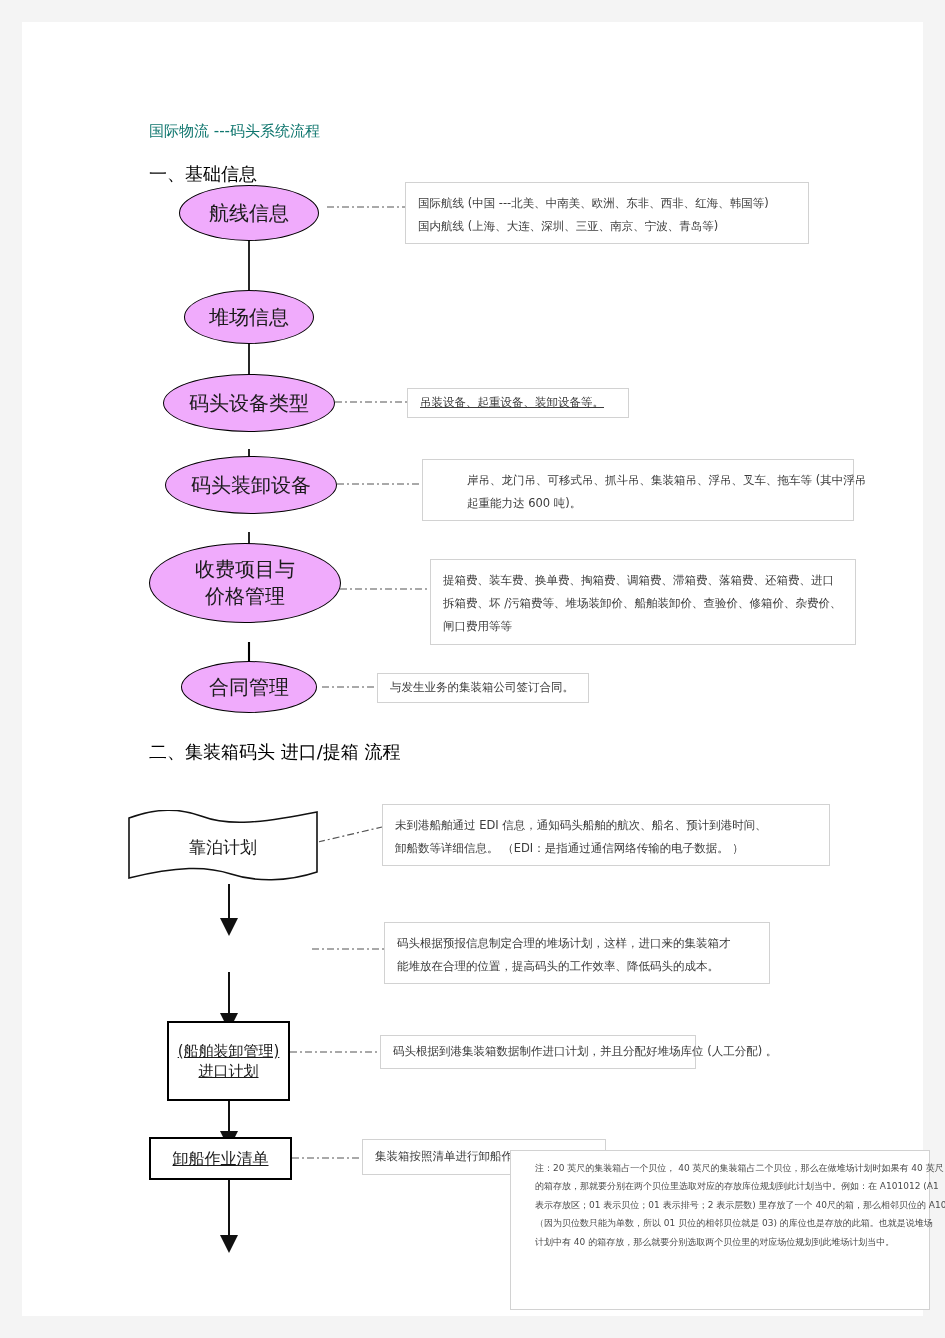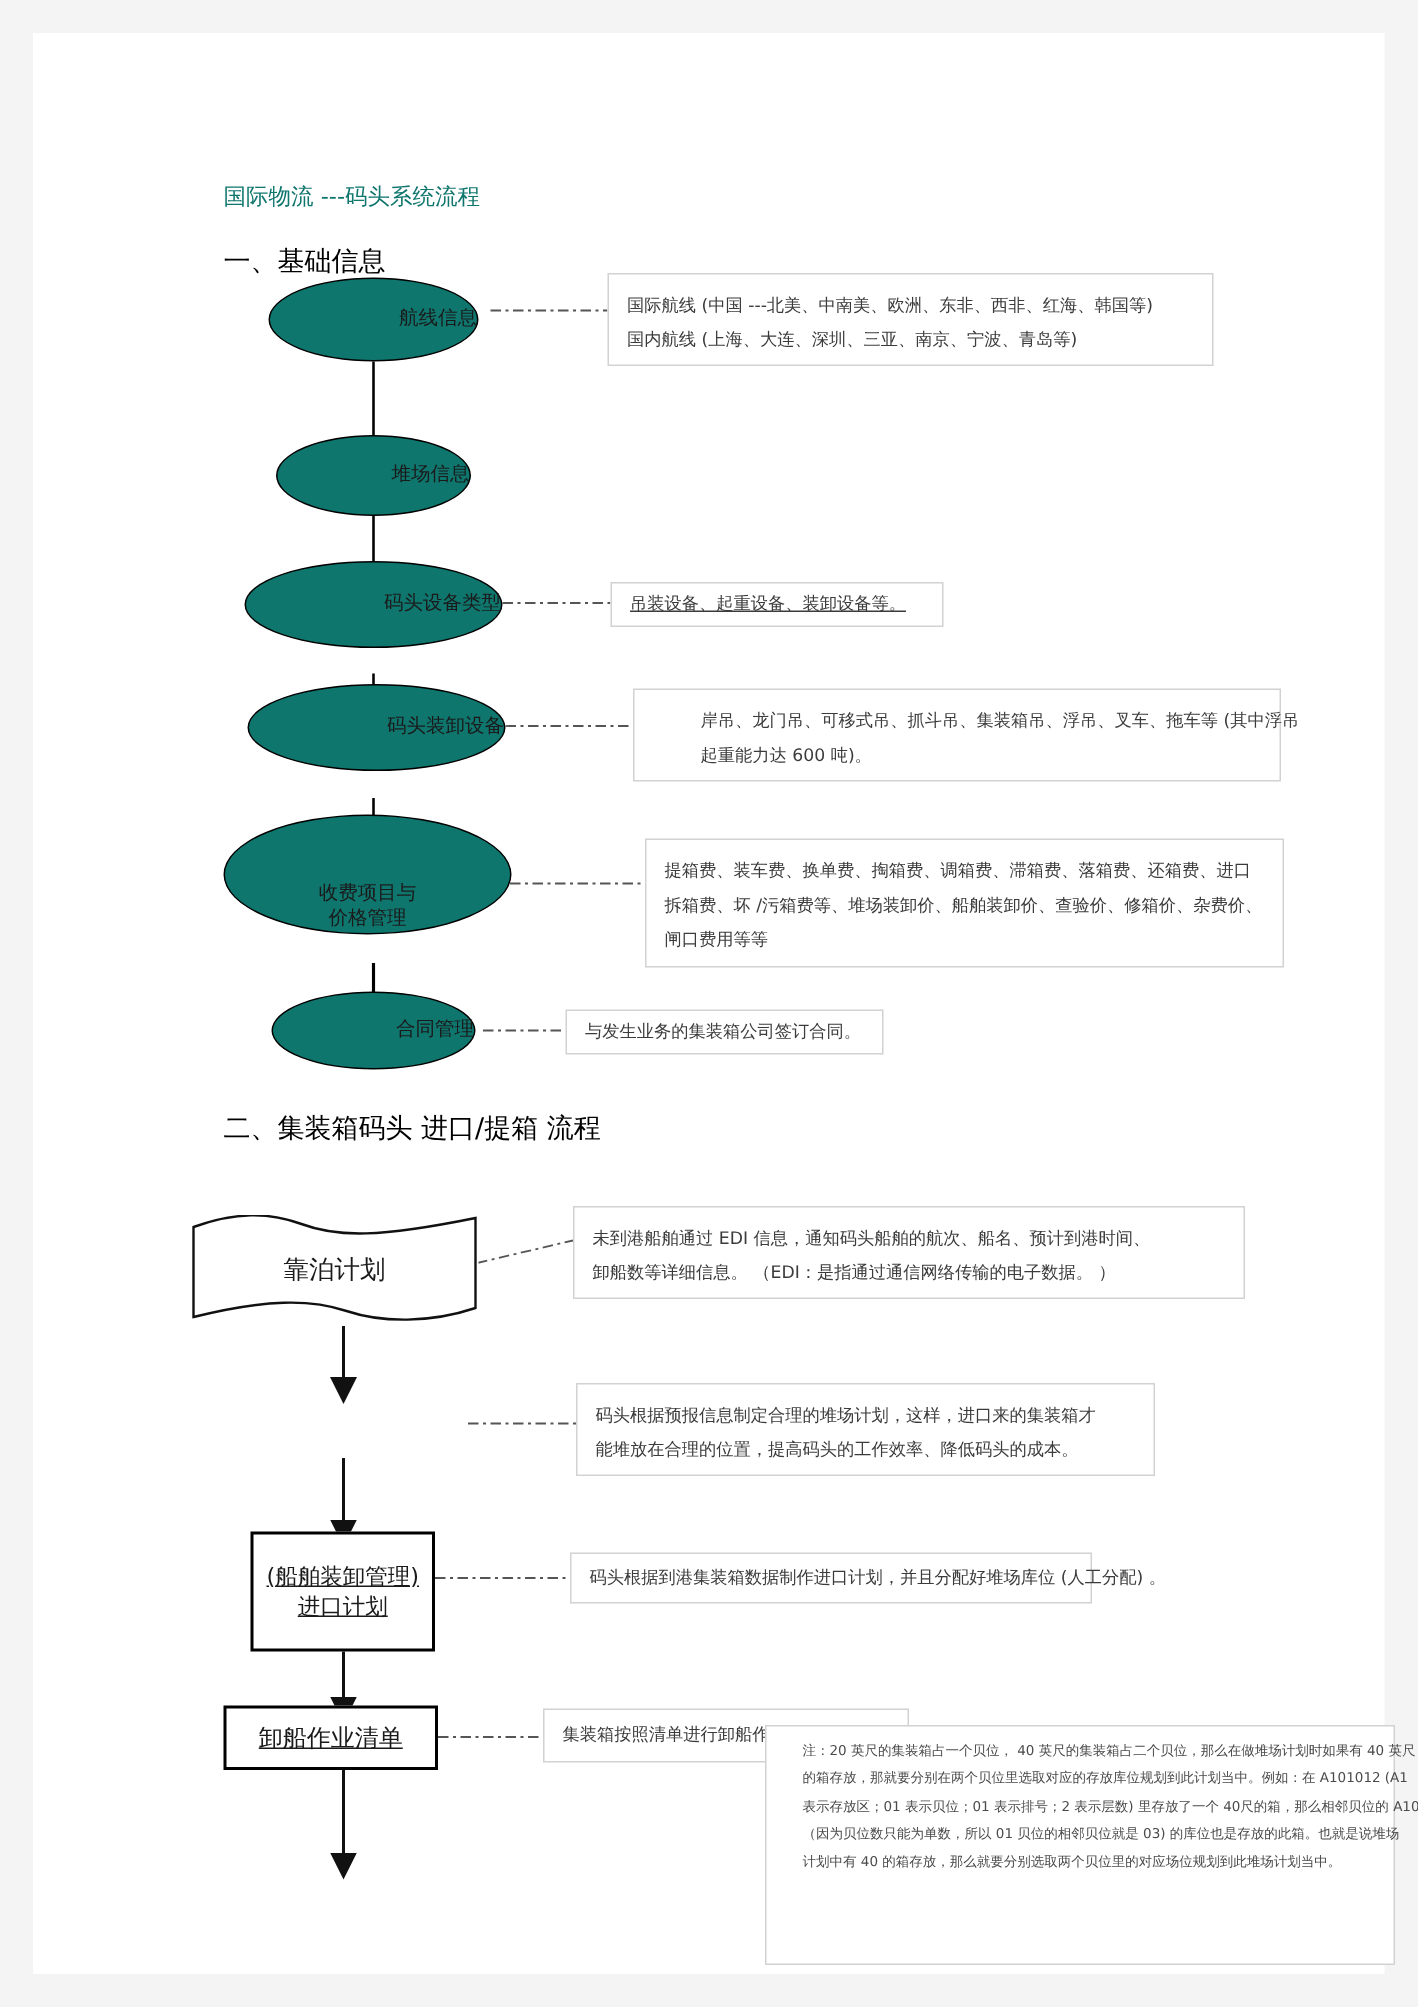--- a/index.html
+++ b/index.html
@@ -36,23 +36,22 @@
     position:absolute;
     display:flex;align-items:center;justify-content:center;
     text-align:center;
     color:#1a1a1a;
     line-height:1.35;
     box-sizing:border-box;
   }
   .ellipse{
     border:1.6px solid #000;
     border-radius:50%;
-    background:#0f766e;
-    font-size:13px;
-    justify-content:flex-end;
+    background:#f0abfc;
+    font-size:20px;
   }
   .rect{
     border:2px solid #000;
     background:#fff;
     font-size:16px;
     text-decoration:underline;
   }
 
   
   .wavy{
@@ -201,21 +200,21 @@
     <div class="anno" style="left:360px;top:782px;width:448px;height:62px;">
       <span class="ln">未到港船舶通过  EDI 信息，通知码头船舶的航次、船名、预计到港时间、</span>
       <span class="ln">卸船数等详细信息。 （EDI：是指通过通信网络传输的电子数据。  ）</span>
     </div>
 
     <div class="anno" style="left:362px;top:900px;width:386px;height:62px;">
       <span class="ln">码头根据预报信息制定合理的堆场计划，这样，进口来的集装箱才</span>
       <span class="ln">能堆放在合理的位置，提高码头的工作效率、降低码头的成本。</span>
     </div>
 
-    <div class="anno" style="left:358px;top:1013px;width:348px;height:34px;line-height:1.0;display:flex;align-items:center;">
+    <div class="anno" style="left:358px;top:1013px;width:316px;height:34px;line-height:1.0;display:flex;align-items:center;">
       <span class="ln">码头根据到港集装箱数据制作进口计划，并且分配好堆场库位 (人工分配)      。</span>
     </div>
 
     <div class="anno" style="left:340px;top:1117px;width:244px;height:36px;line-height:1.0;display:flex;align-items:center;">
       <span class="ln">集装箱按照清单进行卸船作业。</span>
     </div>
 
     <div class="note" style="left:488px;top:1128px;width:420px;height:160px;">
       <span class="ln">注：20 英尺的集装箱占一个贝位， 40 英尺的集装箱占二个贝位，那么在做堆场计划时如果有    40 英尺</span>
       <span class="ln">的箱存放，那就要分别在两个贝位里选取对应的存放库位规划到此计划当中。例如：在      A101012 (A1</span>

